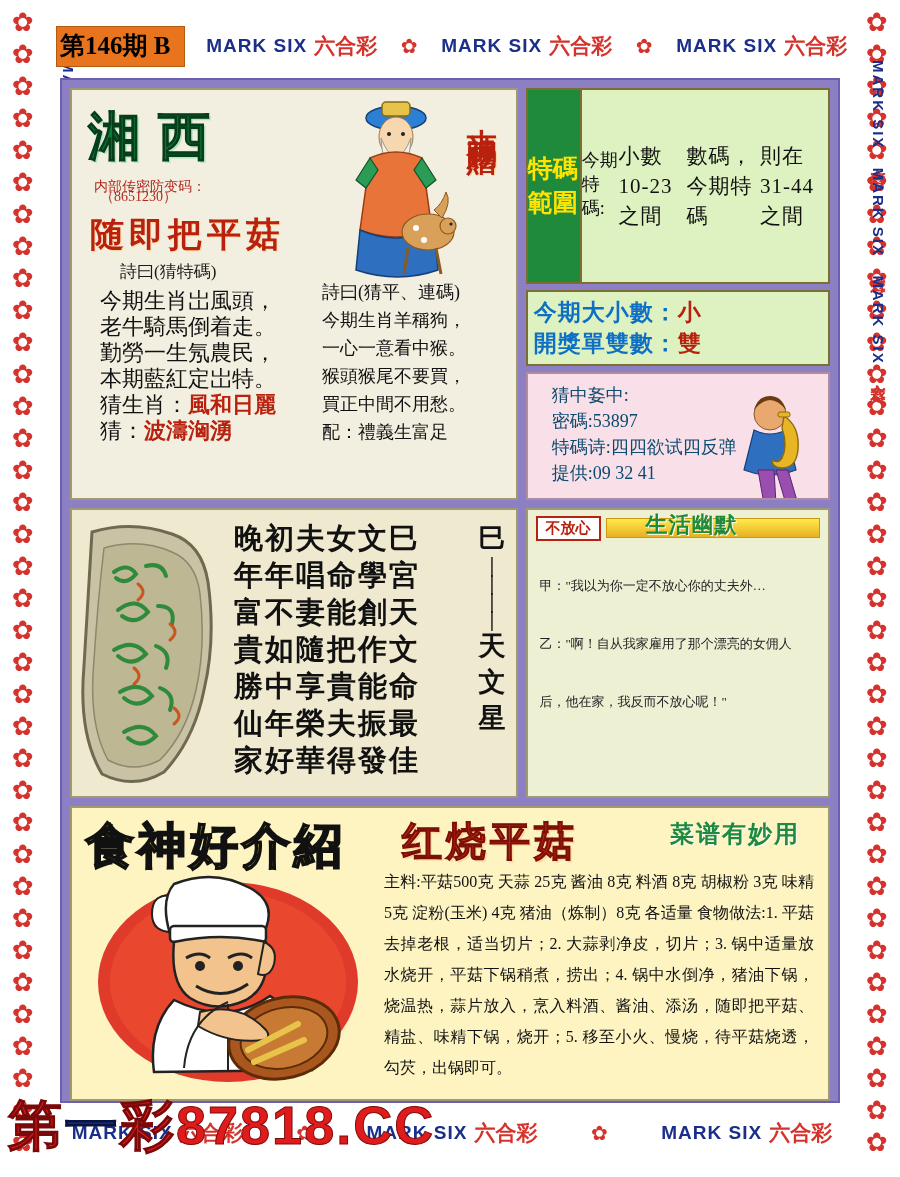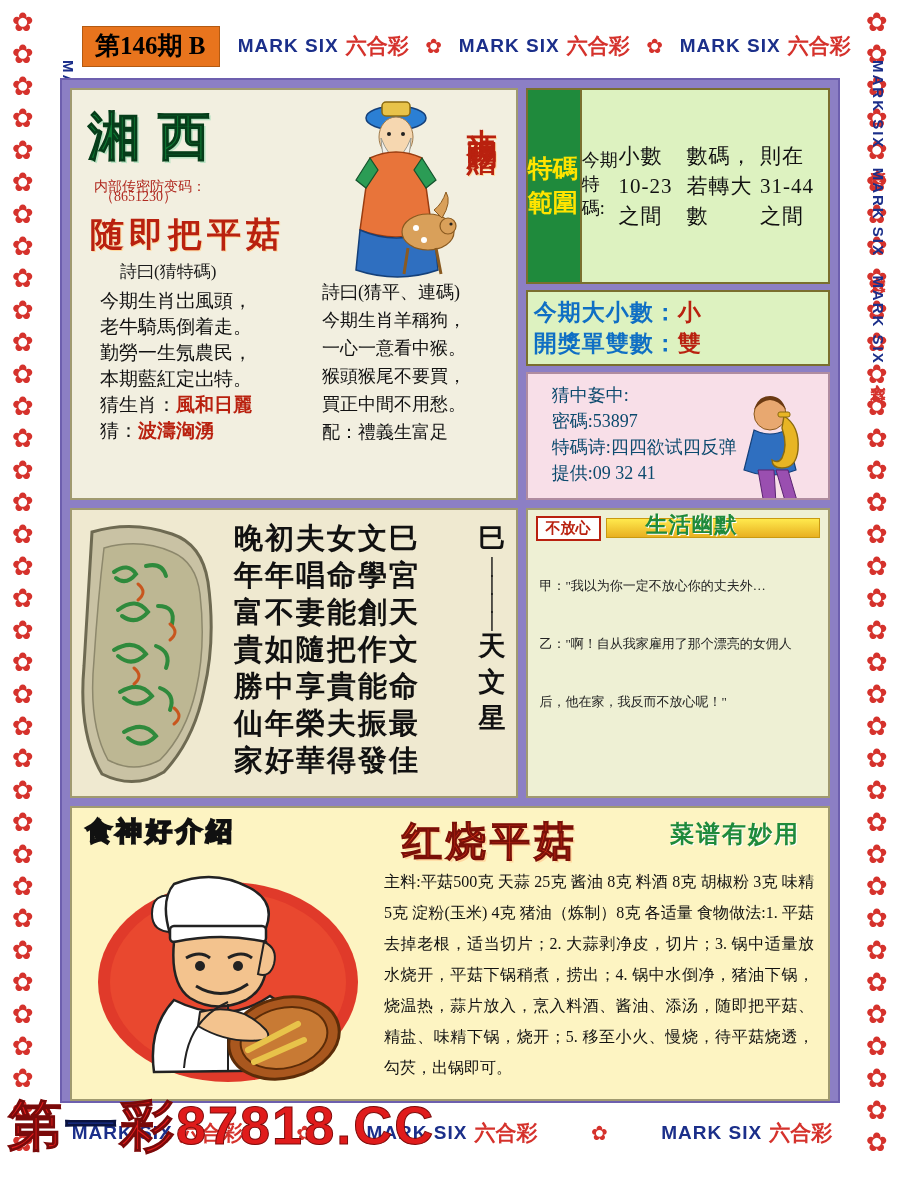--- a/index.html
+++ b/index.html
@@ -52,24 +52,23 @@
     gap:14px;
     padding-left:10px;
     box-sizing:border-box;
   }
   .issue-badge{
     background:#e8741d;
     color:#000;
     font-family:"Liberation Serif", serif;
     font-weight:bold;
     font-size:25px;
-    padding:2px 14px 4px 12px;
+    padding:2px 14px 4px 3px;
     border:1px solid #b35a12;
     white-space:nowrap;
-    margin-left:26px;
   }
   .marksix-run{
     display:flex;align-items:center;gap:10px;
     flex:1;justify-content:space-around;
   }
   .ms-unit{display:flex;align-items:center;gap:7px;}
   .ms-en{
     font-family:"Liberation Sans", sans-serif;
     font-weight:bold;font-size:19px;color:#1b2f8a;letter-spacing:1px;
   }
@@ -127,21 +126,21 @@
     text-shadow:1px 1px 0 #ffd9a0;
   }
   .shiyue{
     position:absolute;left:48px;top:170px;
     font-family:"Liberation Serif", serif;
     font-size:17px;color:#1a1a1a;
   }
   .poem-left{
     position:absolute;left:28px;top:198px;
     font-family:"Liberation Serif", serif;
-    font-size:19px;line-height:26px;color:#111;
+    font-size:22px;line-height:26px;color:#111;
   }
   .poem-left .red{color:#b9210f;font-weight:bold;}
   .poem-right{
     position:absolute;left:250px;top:188px;
     font-family:"Liberation Serif", serif;
     font-size:18px;line-height:28px;color:#111;
   }
   
   .deity{
     position:absolute;left:252px;top:2px;width:145px;height:195px;
@@ -256,21 +255,21 @@
 
   
   .row3{
     height:295px;margin-top:8px;
     background:#fdf4c2;border:2px solid #a09a70;
     position:relative;box-sizing:border-box;overflow:hidden;
   }
   .ss-title{
     position:absolute;left:14px;top:6px;
     font-family:"Liberation Serif", serif;
-    font-weight:bold;font-size:26px;color:#f4e400;
+    font-weight:bold;font-size:48px;color:#f4e400;
     -webkit-text-stroke:2px #111;
     letter-spacing:4px;
   }
   .dish-title{
     position:absolute;left:330px;top:6px;
     font-family:"Liberation Serif", serif;
     font-weight:bold;font-size:40px;color:#e03018;
     -webkit-text-stroke:1px #7a1008;
     letter-spacing:4px;
     text-shadow:2px 2px 0 #ffd9a0;
@@ -489,21 +488,21 @@
         <div class="jishen">吉神賜贈</div>
       </div>
 
       <div class="right-col">
 
         <div class="special-box">
           <div class="special-label">特碼範圍</div>
           <div class="special-body">
             <div class="hd">今期特碼:</div>
             <div class="ln">小數10-23之間</div>
-            <div class="ln">數碼，若轉大數</div>
+            <div class="ln">數碼，今期特碼</div>
             <div class="ln">則在31-44之間</div>
           </div>
         </div>
 
         <div class="daxiao-box">
           <div class="daxiao-line">
             <span>今期大小數：</span><span class="val">小</span>
           </div>
           <div class="daxiao-line l2">
             <span>開獎單雙數：</span><span class="val">雙</span>

